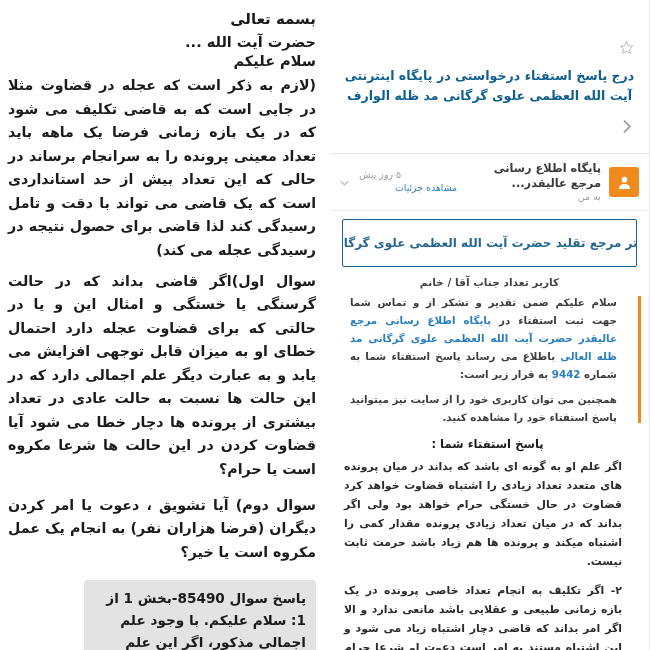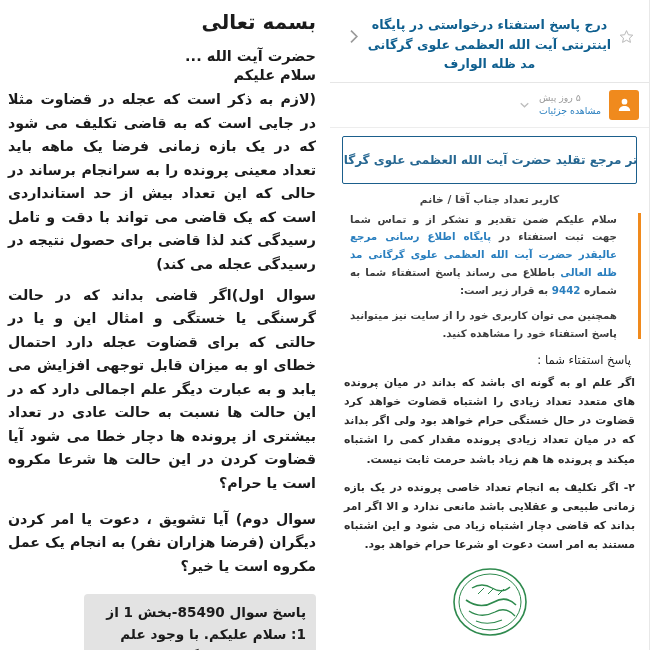--- a/index.html
+++ b/index.html
@@ -25,23 +25,23 @@
   
   .letter-col {
     width: 330px;
     box-sizing: border-box;
     padding: 10px 14px 6px 8px;
     direction: rtl;
     text-align: right;
     color: #1b1b1b;
   }
   .letter-col .basmala {
-    font-size: 20px;
-    font-weight: 700;
-    margin-bottom: 14px;
+    font-size: 15px;
+    font-weight: 700;
+    margin-bottom: 6px;
   }
   .letter-col .addr {
     font-size: 14.5px;
     font-weight: 700;
     margin-bottom: 3px;
   }
   .letter-col .salam {
     font-size: 14.5px;
     font-weight: 700;
     margin-bottom: 5px;
@@ -86,22 +86,23 @@
   .app-col {
     width: 320px;
     box-sizing: border-box;
     background: #ffffff;
     position: relative;
     border-right: 1px solid #e8e8e8;
   }
 
   .app-header {
     display: flex;
+    flex-direction: column;
     align-items: flex-start;
-    padding: 15px 10px 8px 10px;
+    padding: 26px 10px 8px 10px;
     border-bottom: 1px solid #e6e6e6;
     background: #fff;
   }
   .app-header .star {
     width: 26px;
     flex: 0 0 26px;
     color: #b9b9b9;
     font-size: 17px;
     line-height: 1;
     padding-top: 14px;
@@ -167,20 +168,21 @@
     direction: rtl;
     line-height: 1.35;
   }
   .sender-row .s-date {
     font-size: 9.4px;
     color: #9b9b9b;
   }
   .sender-row .s-detail {
     font-size: 9.4px;
     color: #2a7fbf;
+    margin-left: 36px;
   }
   .sender-row .chev {
     color: #bdbdbd;
     font-size: 11px;
     padding-right: 2px;
   }
 
   
   .letterhead {
     margin: 8px 12px 0 12px;
@@ -230,36 +232,36 @@
     font-size: 10.3px;
     line-height: 1.74;
     color: #3d3d3d;
     margin: 0 12px 7px 0;
     font-weight: 700;
   }
   .body-block .hl { color: #2a7fbf; }
 
   .answer-title {
     direction: rtl;
-    text-align: right;
+    text-align: center;
     margin: 10px 18px 6px 14px;
     font-size: 11.6px;
     color: #1b1b1b;
-    font-weight: 400;
+    font-weight: 700;
   }
   .answer-body {
     direction: rtl;
     text-align: justify;
     margin: 0 14px 0 14px;
   }
   .answer-body p {
     font-size: 10.9px;
     line-height: 1.76;
     color: #2b2b2b;
-    margin: 0 0 9px 0;
+    margin: 0 13px 9px 0;
     font-weight: 700;
   }
 
   .seal-wrap {
     display: flex;
     justify-content: center;
     margin-top: 8px;
   }
   .seal {
     width: 108px;
@@ -304,20 +306,24 @@
         </svg>
       </div>
     </div>
 
     <div class="sender-row">
       <div class="avatar">
         <svg width="17" height="17" viewBox="0 0 24 24" fill="#ffffff">
           <circle cx="12" cy="8" r="4"></circle>
           <path d="M4 21c0-4.4 3.6-7 8-7s8 2.6 8 7z"></path>
         </svg>
+      </div>
+      <div class="s-mid">
+        <div class="s-name">پایگاه اطلاع رسانی مرجع عالیقدر...</div>
+        <div class="s-sub">به من</div>
       </div>
       <div class="s-right">
         <div class="s-date">۵ روز پیش</div>
         <div class="s-detail">مشاهده جزئیات</div>
       </div>
       <div class="chev">
         <svg width="9" height="6" viewBox="0 0 12 8" fill="none" stroke="#bdbdbd" stroke-width="1.8">
           <polyline points="1,1.8 6,6.4 11,1.8"></polyline>
         </svg>
       </div>

